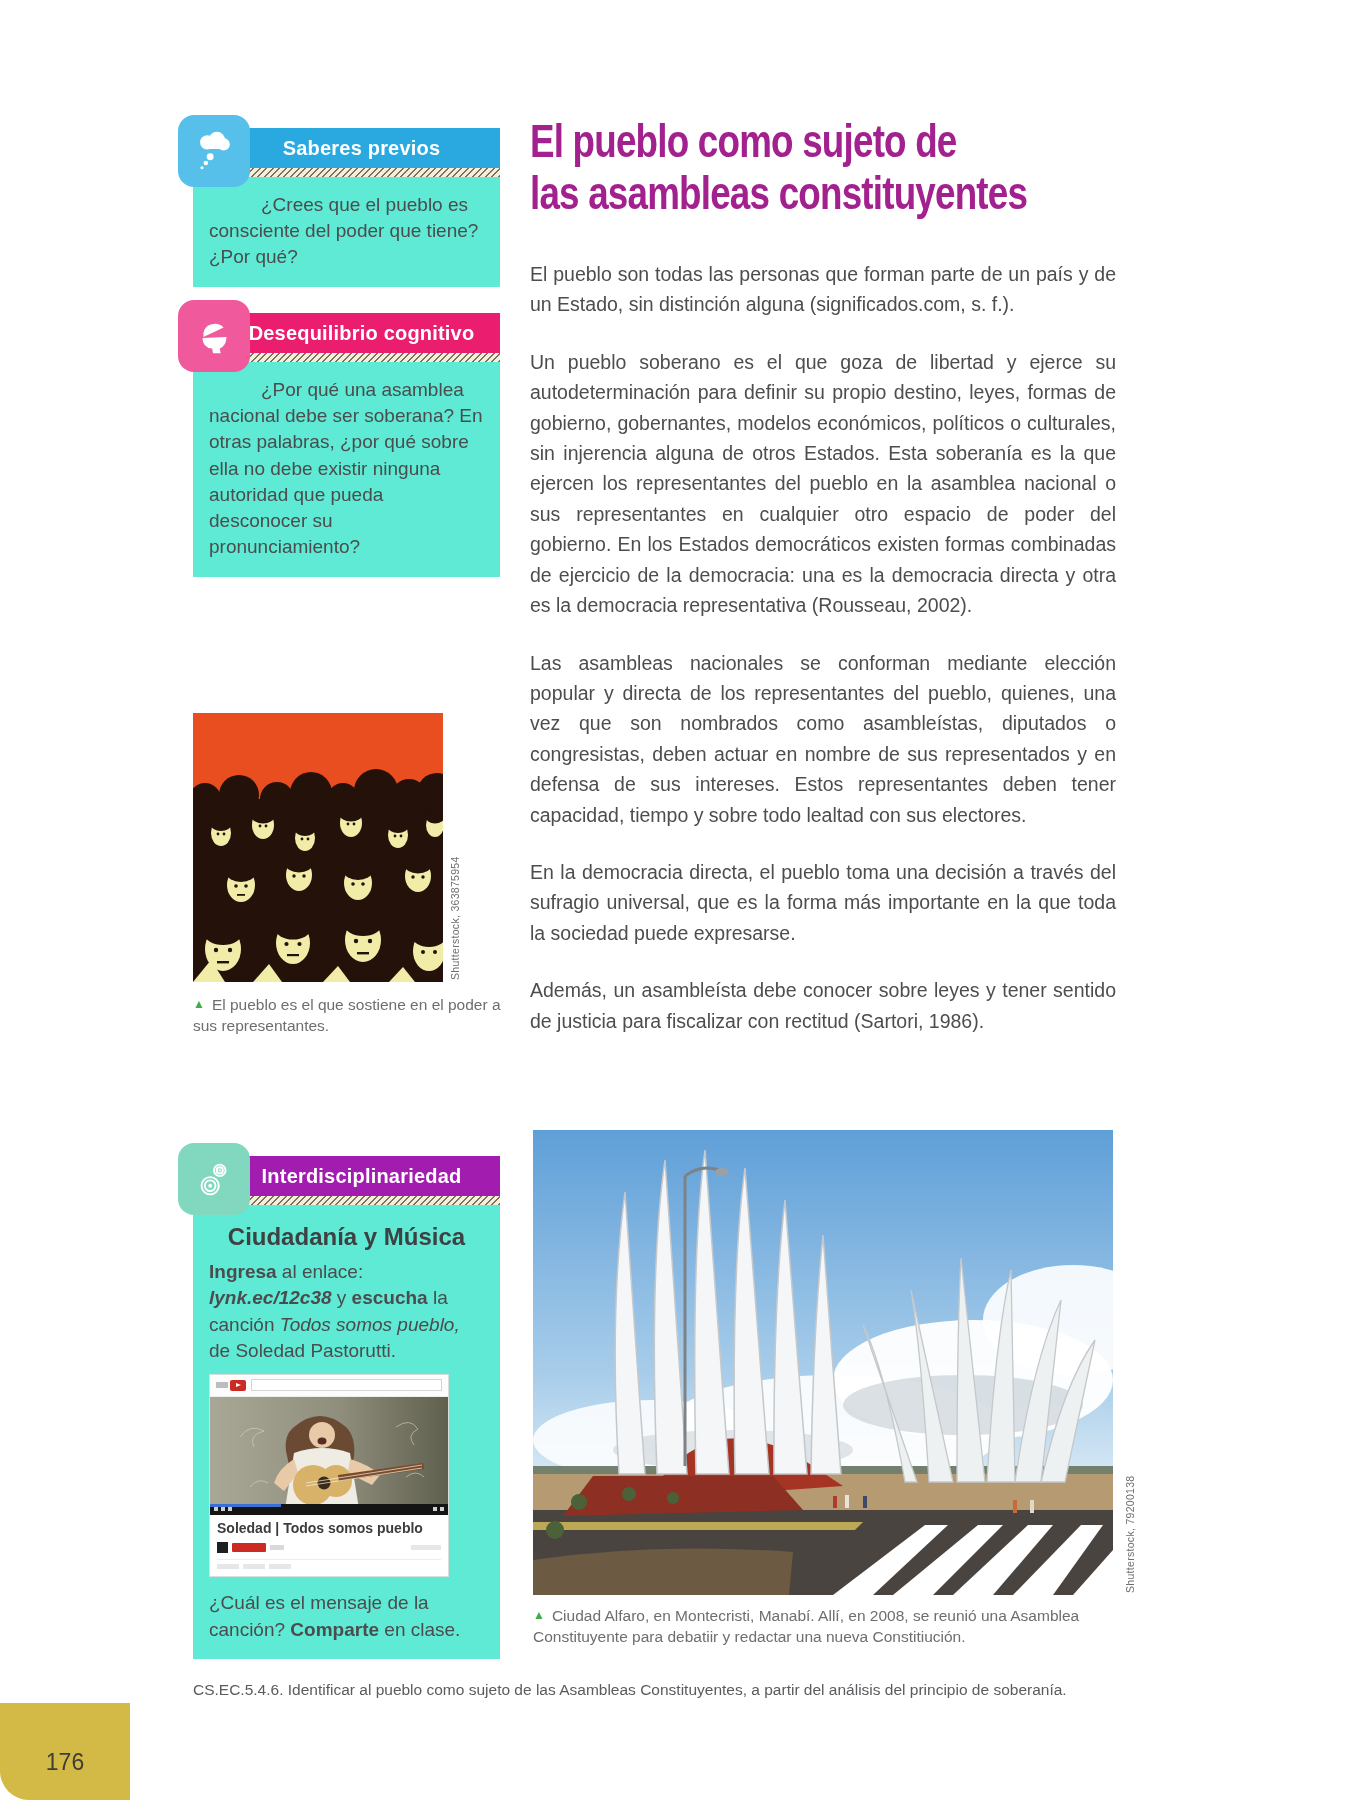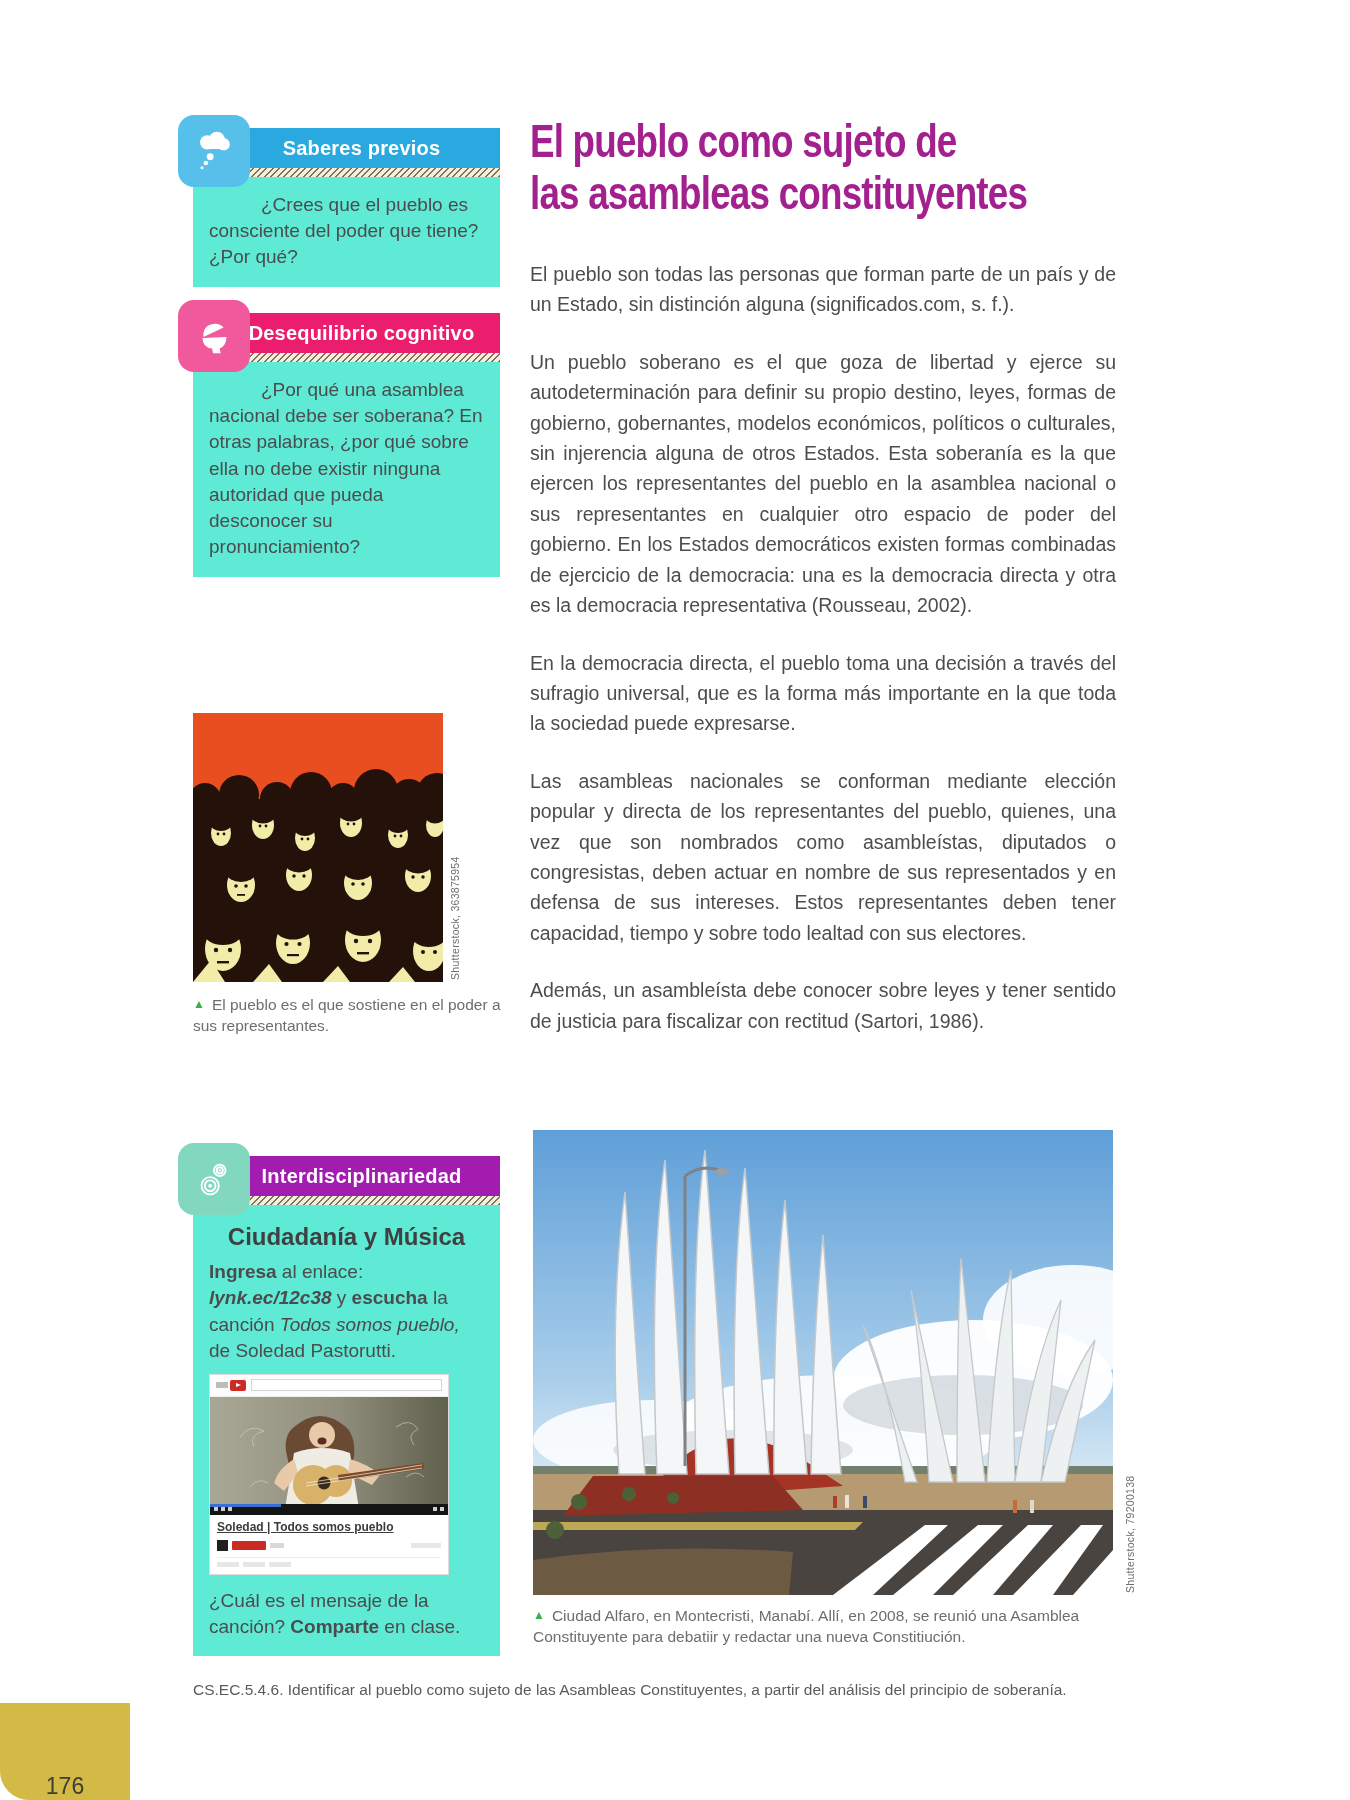--- a/index.html
+++ b/index.html
@@ -55,32 +55,32 @@
   .yt-logo .tube:after{content:"";position:absolute;left:6px;top:3px;border-left:5px solid #fff;
              border-top:2.5px solid transparent;border-bottom:2.5px solid transparent;}
   .yt-search{flex:1;height:10px;border:1px solid #d5d5d5;background:#fff;}
   .yt-video{position:relative;height:118px;overflow:hidden;}
   .yt-controls{position:absolute;bottom:0;left:0;right:0;height:11px;background:#141414;
                display:flex;align-items:center;gap:3px;padding:0 4px;}
   .yt-progress{position:absolute;top:0;left:0;height:3px;width:30%;background:#3b6fd4;}
   .yt-dot{width:4px;height:4px;background:#cfcfcf;}
   .yt-dot.right{margin-left:auto;}
   .yt-info{padding:4px 7px 7px;}
-  .yt-title{font-size:12px;font-weight:bold;color:#3c3c3c;text-decoration:underline;}
+  .yt-title{font-size:14px;font-weight:bold;color:#3c3c3c;}
   .yt-row{display:flex;align-items:center;gap:4px;margin-top:4px;}
   .yt-avatar{width:11px;height:11px;background:#1f1f1f;}
   .yt-chip{width:34px;height:9px;background:#cc2b23;border-radius:1px;}
   .yt-bar{height:5px;background:#d9d9d9;}
   .yt-divider{height:1px;background:#ececec;margin:6px 0 4px;}
   .yt-bar.light{background:#e7e7e7;}
 
   
   .standard{position:absolute;left:193px;top:1681px;width:1000px;font-size:15.5px;color:#5a5b5e;}
   .page-tab{position:absolute;left:0;top:1703px;width:130px;height:97px;background:#d3b945;
-            display:flex;align-items:flex-end;justify-content:center;padding-top:22px;box-sizing:border-box;
+            display:flex;align-items:center;justify-content:center;padding-top:22px;box-sizing:border-box;
             color:#3f3e35;font-size:23px;}
 </style>
 </head>
 <body>
 
 <div id="page">
 
   <div class="note-box saberes" style="top:115px;">
     <div class="nb-icon">
       <svg width="46" height="46" viewBox="0 0 48 48" aria-hidden="true">
@@ -320,22 +320,22 @@
     </div>
   </div>
 
   <div class="main-col">
     <h1 class="main-title">
       <span>El pueblo como sujeto de</span><br>
       <span>las asambleas constituyentes</span>
     </h1>
     <p>El pueblo son todas las personas que forman parte de un país y de un Estado, sin distinción alguna (significados.com, s. f.).</p>
     <p>Un pueblo soberano es el que goza de libertad y ejerce su autodeterminación para definir su propio destino, leyes, formas de gobierno, gobernantes, modelos económicos, políticos o culturales, sin injerencia alguna de otros Estados. Esta soberanía es la que ejercen los representantes del pueblo en la asamblea nacional o sus representantes en cualquier otro espacio de poder del gobierno. En los Estados democráticos existen formas combinadas de ejercicio de la democracia: una es la democracia directa y otra es la democracia representativa (Rousseau, 2002).</p>
+    <p>Las asambleas nacionales se conforman mediante elección popular y directa de los representantes del pueblo, quienes, una vez que son nombrados como asambleístas, diputados o congresistas, deben actuar en nombre de sus representados y en defensa de sus intereses. Estos representantes deben tener capacidad, tiempo y sobre todo lealtad con sus electores.</p>
     <p>En la democracia directa, el pueblo toma una decisión a través del sufragio universal, que es la forma más importante en la que toda la sociedad puede expresarse.</p>
-    <p>Las asambleas nacionales se conforman mediante elección popular y directa de los representantes del pueblo, quienes, una vez que son nombrados como asambleístas, diputados o congresistas, deben actuar en nombre de sus representados y en defensa de sus intereses. Estos representantes deben tener capacidad, tiempo y sobre todo lealtad con sus electores.</p>
     <p>Además, un asambleísta debe conocer sobre leyes y tener sentido de justicia para fiscalizar con rectitud (Sartori, 1986).</p>
   </div>
 
   <div class="photo-fig">
     <svg width="580" height="465" viewBox="0 0 580 465" aria-hidden="true">
       <defs>
         <linearGradient id="sky" x1="0" y1="0" x2="0" y2="1">
           <stop offset="0" stop-color="#5f9fd8"></stop>
             <stop offset="0.7" stop-color="#a8cdea"></stop>
             <stop offset="1" stop-color="#d8e9f5"></stop>

